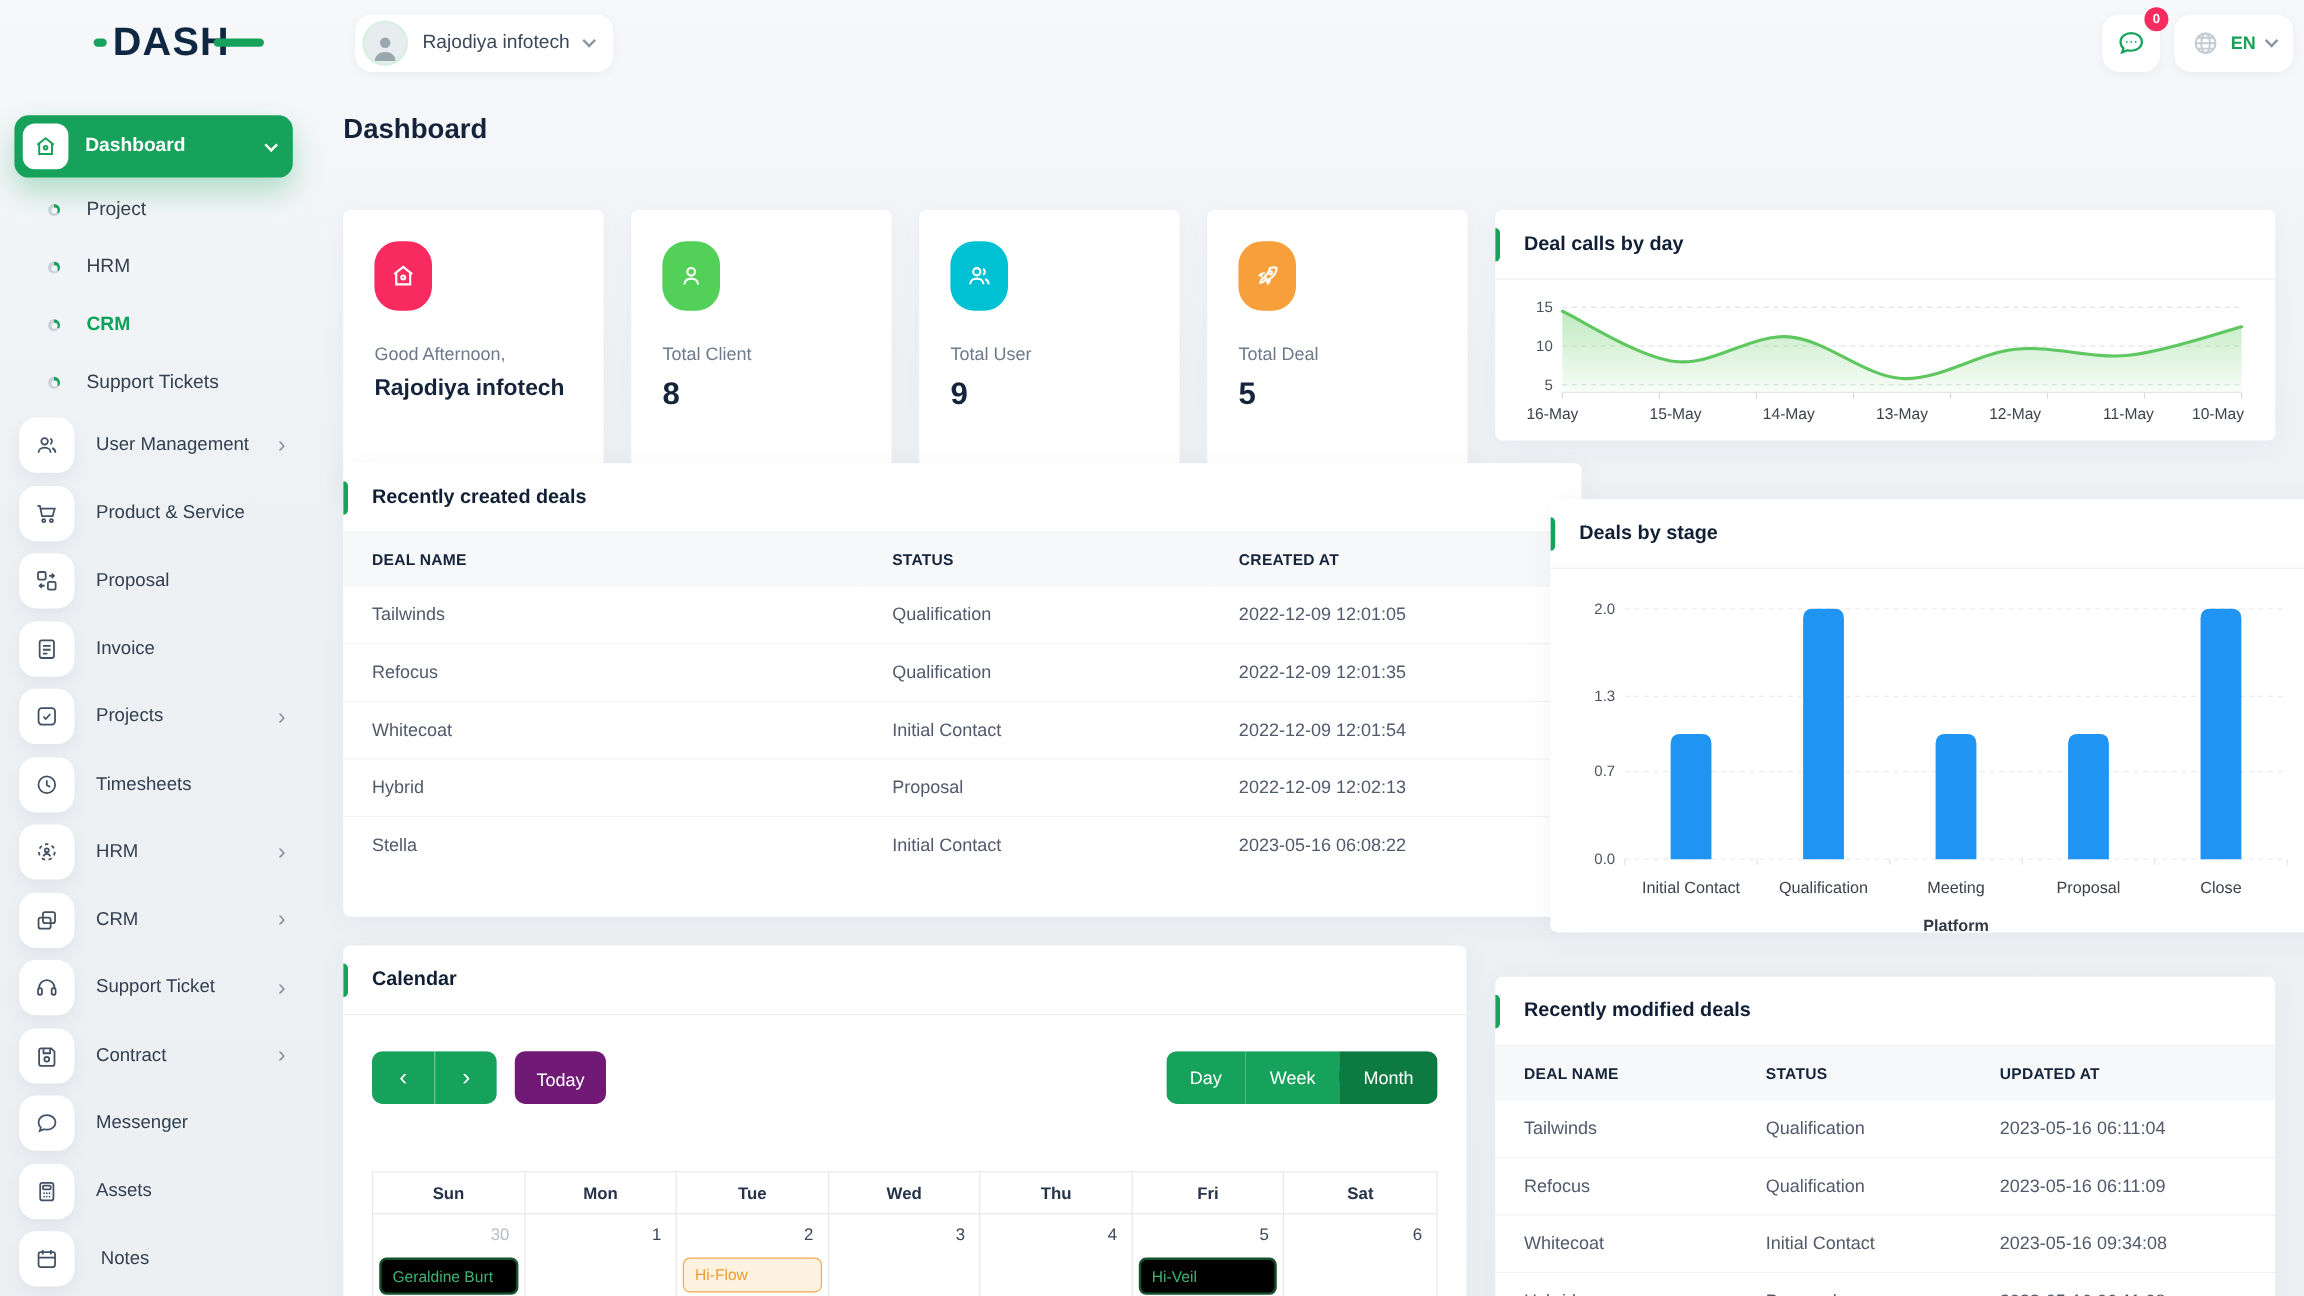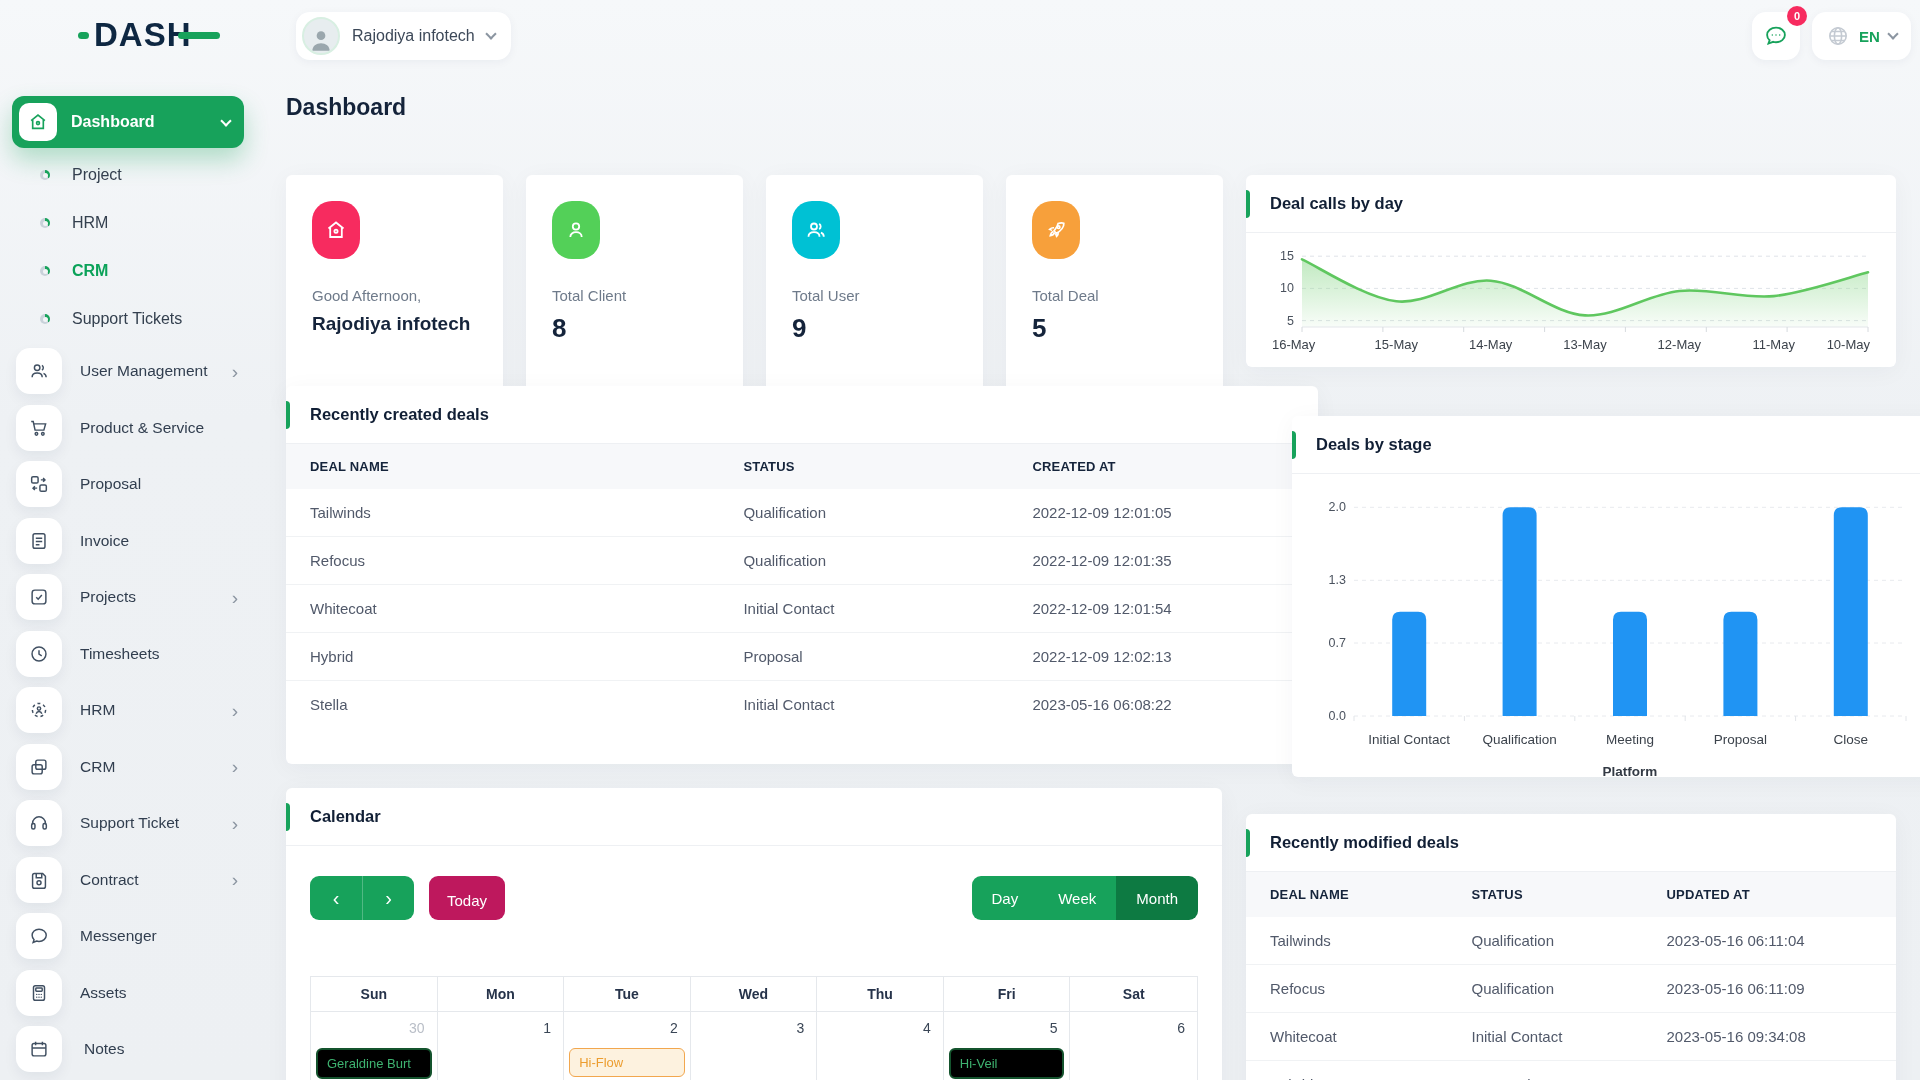--- a/index.html
+++ b/index.html
@@ -62,21 +62,21 @@
   thead th{background:#f7f8fa;padding:15px 24px;text-align:left;font-size:13px;font-weight:700;color:#15243b;letter-spacing:.2px}
   tbody td{padding:15px 24px;font-size:15px;color:#51596a;border-top:1px solid #f0f2f4}
   tbody tr:first-child td{border-top:none}
 
   
   .cal-toolbar{position:relative;margin:30px 24px 0;height:44px}
   .btn{border:none;color:#fff;background:#17a25b;font-size:15px;cursor:pointer;font-family:inherit}
   .nav-group{position:absolute;left:0;top:0;display:flex;border-radius:9px;overflow:hidden}
   .nav-btn{width:52px;height:44px;font-size:20px;display:flex;align-items:center;justify-content:center}
   .nav-btn + .nav-btn{border-left:1px solid rgba(255,255,255,.25)}
-  .today-btn{position:absolute;left:119px;top:0;height:44px;padding:16px 18px;background:#be185d;border-radius:9px;cursor:default}
+  .today-btn{position:absolute;left:119px;top:0;height:44px;padding:16px 18px;background:#701a75;border-radius:9px;cursor:default}
   .month-label{position:absolute;left:0;right:0;top:7px;text-align:right;font-size:25px;font-weight:700;color:#a16207}
   .view-group{position:absolute;right:0;top:0;display:flex;border-radius:9px;overflow:hidden}
   .view-btn{height:44px;padding:0 20px}
   .view-btn.active{background:#0d7a42}
   .cal-grid{margin:56px 24px 0;border:1px solid #e5e8ec}
   .cal-row{display:grid;grid-template-columns:repeat(7,1fr)}
   .cal-hcell{border-right:1px solid #e5e8ec;height:34px;display:flex;align-items:center;justify-content:center;font-size:14px;font-weight:700;color:#26334a}
   .cal-hcell:last-child,.cal-dcell:last-child{border-right:none}
   .cal-dcell{border-right:1px solid #e5e8ec;border-top:1px solid #e5e8ec;height:120px;position:relative}
   .cal-date{position:absolute;top:8px;right:12px;font-size:14px;color:#3a4656}

